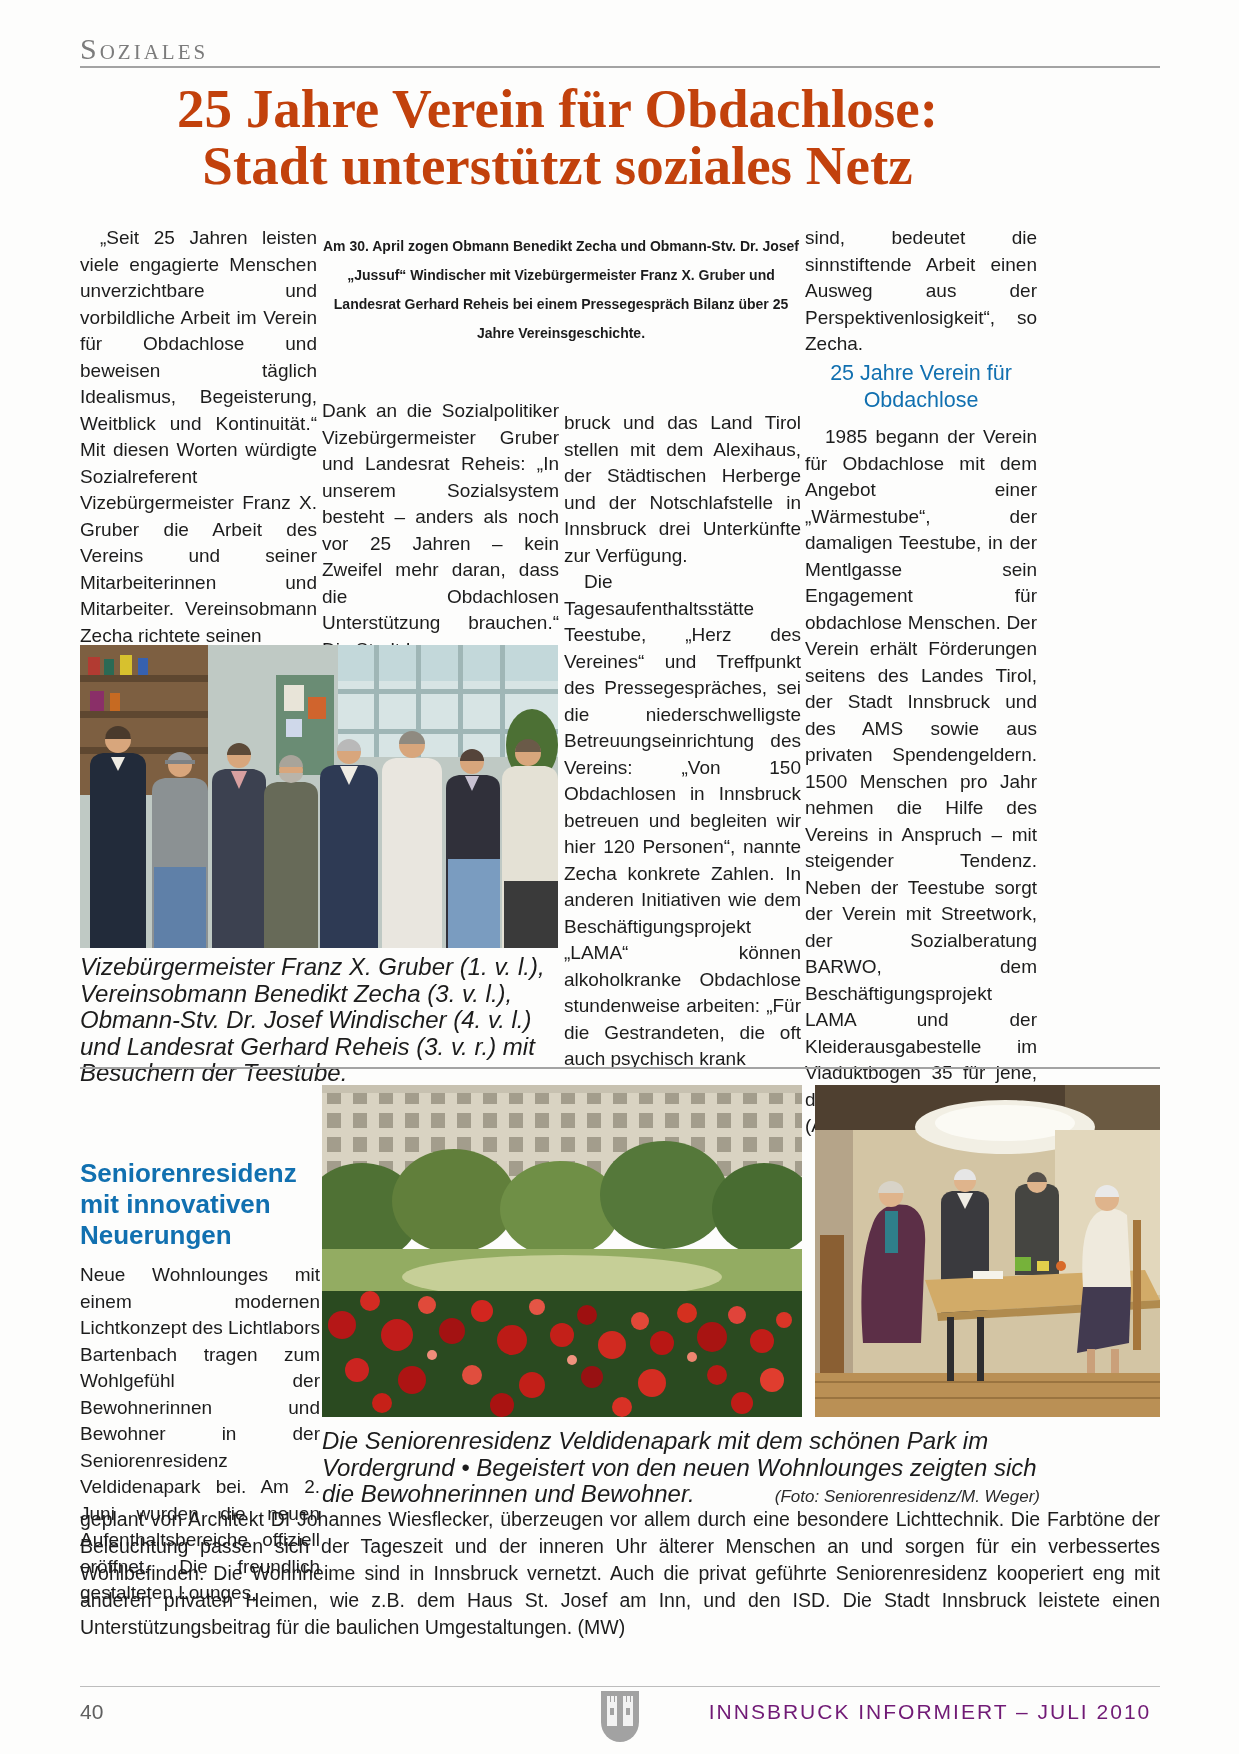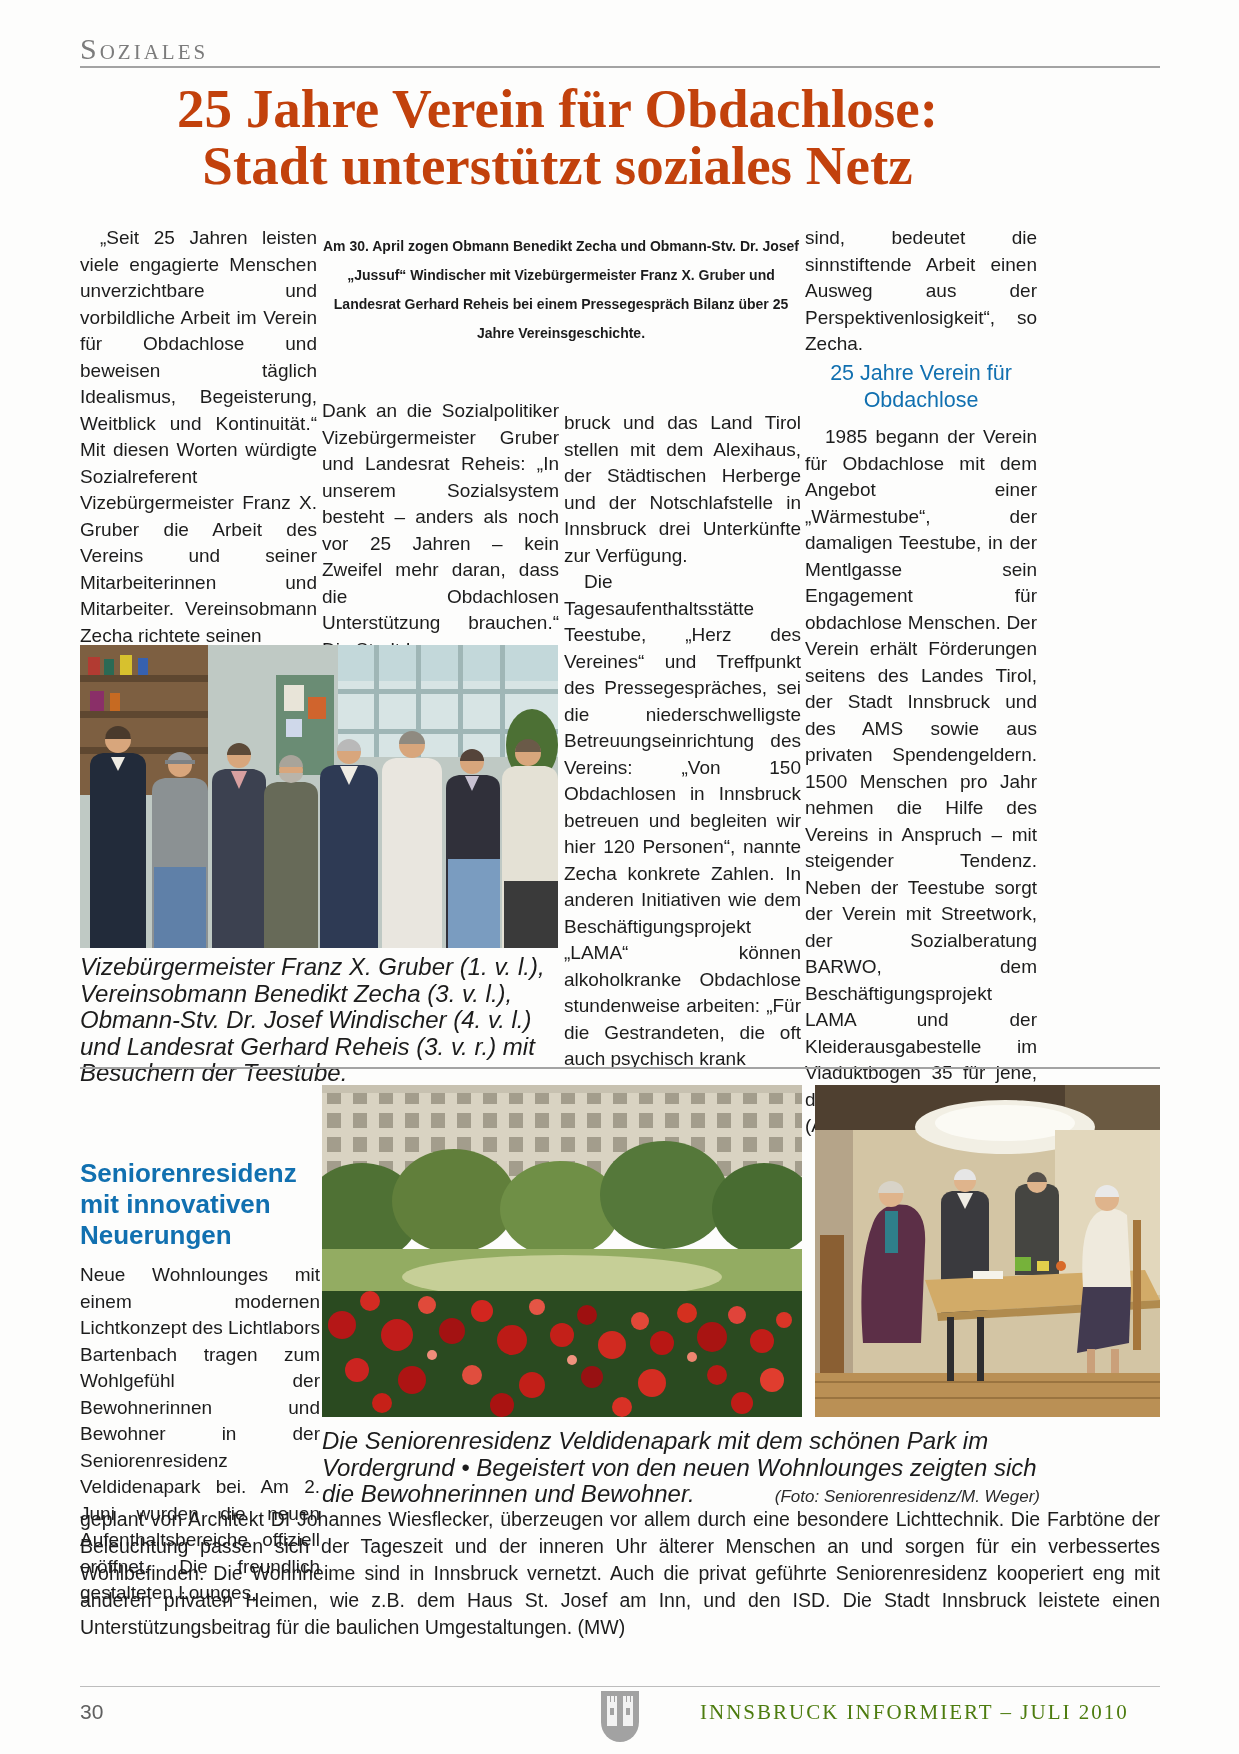--- a/index.html
+++ b/index.html
@@ -28,21 +28,21 @@
     color:#1170b0;font-weight:normal;font-size:21.5px;line-height:27px;text-align:center;
   }
   .h2blue{
     color:#1170b0;font-weight:bold;font-size:26px;line-height:31px;
   }
   .caption{font-style:italic;font-size:24px;line-height:26.5px;}
   .credit{font-style:italic;font-size:17px;color:#2a2a2a;}
   .photo{overflow:hidden;}
   .photo svg{display:block;width:100%;height:100%;}
   .footer-num{font-size:21px;color:#606060;}
-  .footer-title{font-size:21px;color:#4d7c0f;letter-spacing:2px;text-align:left;font-family:Liberation Serif, serif;}
+  .footer-title{font-size:21px;color:#701a75;letter-spacing:2px;text-align:center;}
 </style>
 </head>
 <body>
 
 <div class="page">
 
   <div class="abs kicker" style="left:80px;top:32px;">Soziales</div>
   <div class="abs rule" style="left:80px;top:66px;width:1080px;"></div>
 
   <div class="abs headline" style="left:80px;top:80px;width:955px;">
@@ -252,21 +252,21 @@
   </div>
 
   <div class="abs" style="left:322px;top:1428px;width:718px;">
     <div class="caption" style="max-width:718px;">Die Seniorenresidenz Veldidenapark mit dem schönen Park im Vordergrund • Begeistert von den neuen Wohnlounges zeigten sich die Bewohnerinnen und Bewohner.</div>
     <div class="credit" style="position:absolute;right:0;bottom:1px;">(Foto: Seniorenresidenz/M. Weger)</div>
   </div>
 
   <div class="abs bodytext" style="left:80px;top:1506px;width:1080px;font-size:19.5px;line-height:27px;">geplant von Architekt DI Johannes Wiesflecker, überzeugen vor allem durch eine besondere Lichttechnik. Die Farbtöne der Beleuchtung passen sich der Tageszeit und der inneren Uhr älterer Menschen an und sorgen für ein verbessertes Wohlbefinden. Die Wohnheime sind in Innsbruck vernetzt. Auch die privat geführte Seniorenresidenz kooperiert eng mit anderen privaten Heimen, wie z.B. dem Haus St. Josef am Inn, und den ISD. Die Stadt Innsbruck leistete einen Unterstützungsbeitrag für die baulichen Umgestaltungen. (MW)</div>
 
   <div class="abs" style="left:80px;top:1686px;width:1080px;height:1px;background:#bdbdbd;"></div>
-  <div class="abs footer-num" style="left:80px;top:1700px;">30</div>
+  <div class="abs footer-num" style="left:80px;top:1700px;">40</div>
   <div class="abs" style="left:598px;top:1690px;width:44px;height:54px;">
     <svg viewBox="0 0 44 54" width="44" height="54">
       <path d="M3 1 h38 v31 a19 20 0 0 1 -38 0 z" fill="#a2a2a2"></path>
       <rect x="9" y="12" width="10" height="24" fill="#f2f2f2"></rect>
       <rect x="9" y="6" width="3" height="6" fill="#f2f2f2"></rect>
       <rect x="13" y="6" width="3" height="6" fill="#f2f2f2"></rect>
       <rect x="17" y="6" width="2" height="6" fill="#f2f2f2"></rect>
       <rect x="12" y="18" width="4" height="7" fill="#a2a2a2"></rect>
       <rect x="25" y="12" width="10" height="24" fill="#f2f2f2"></rect>
       <rect x="25" y="6" width="3" height="6" fill="#f2f2f2"></rect>

